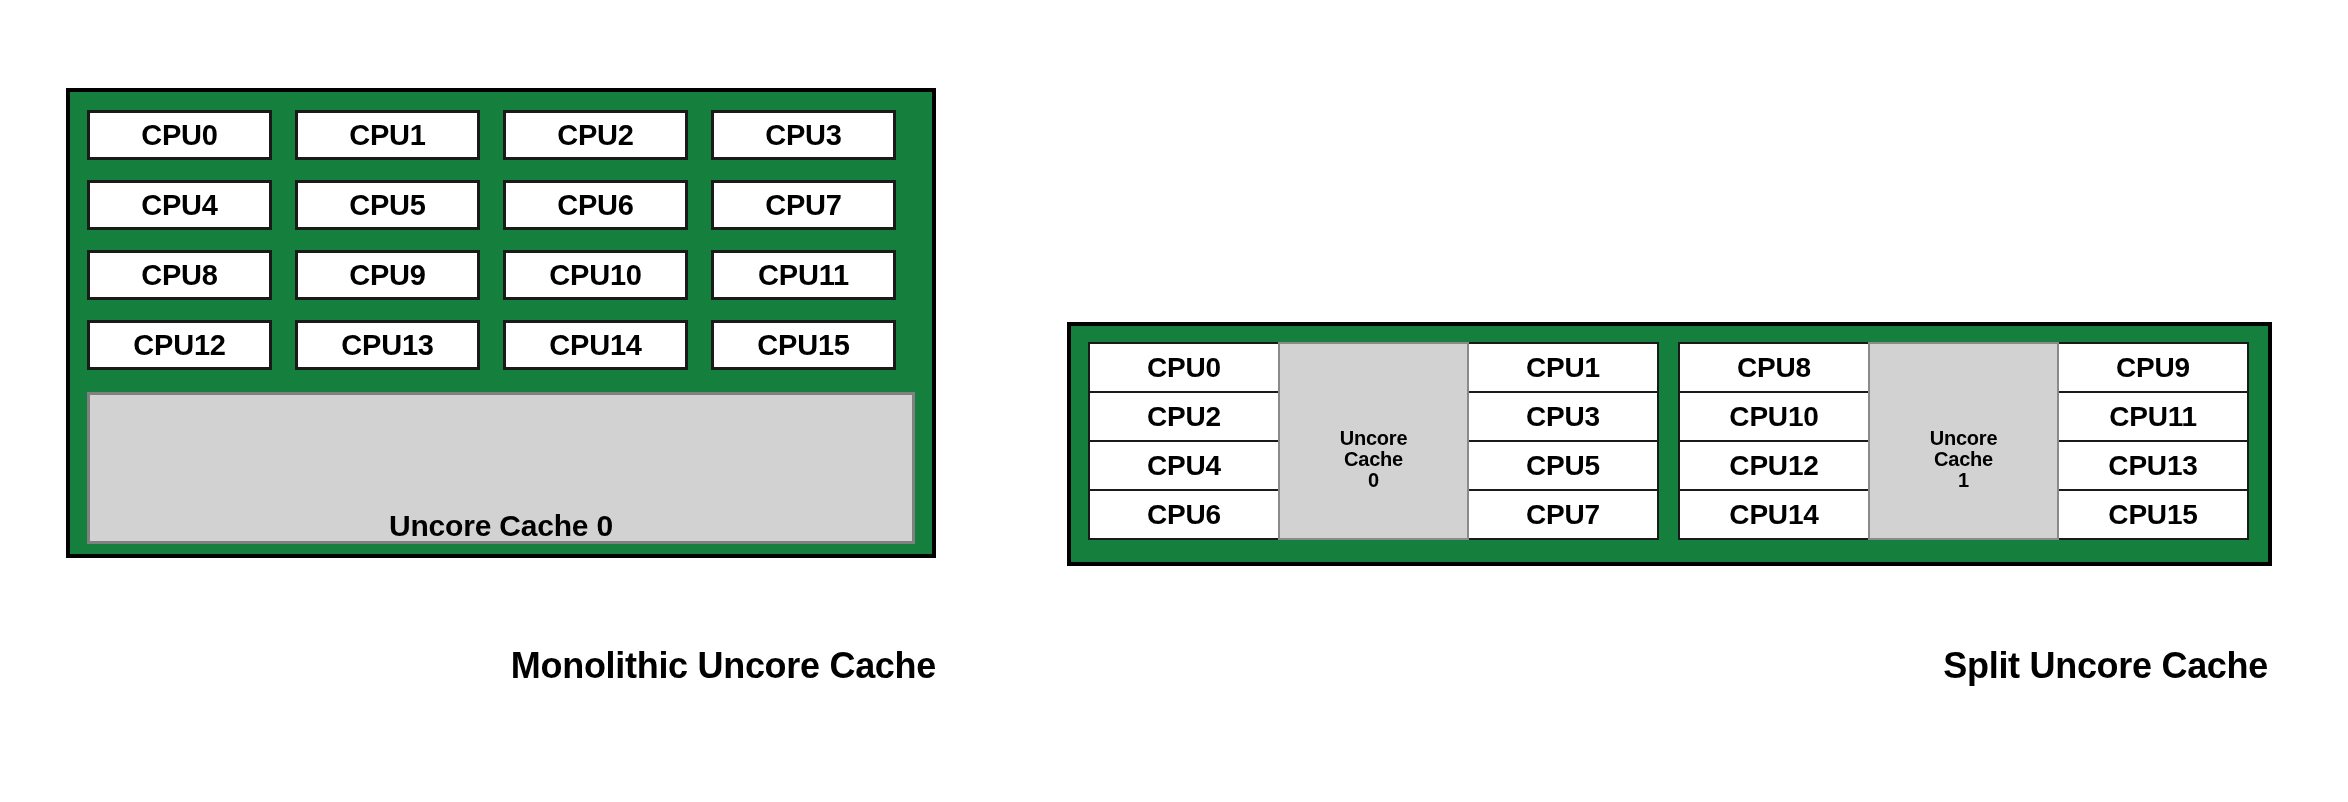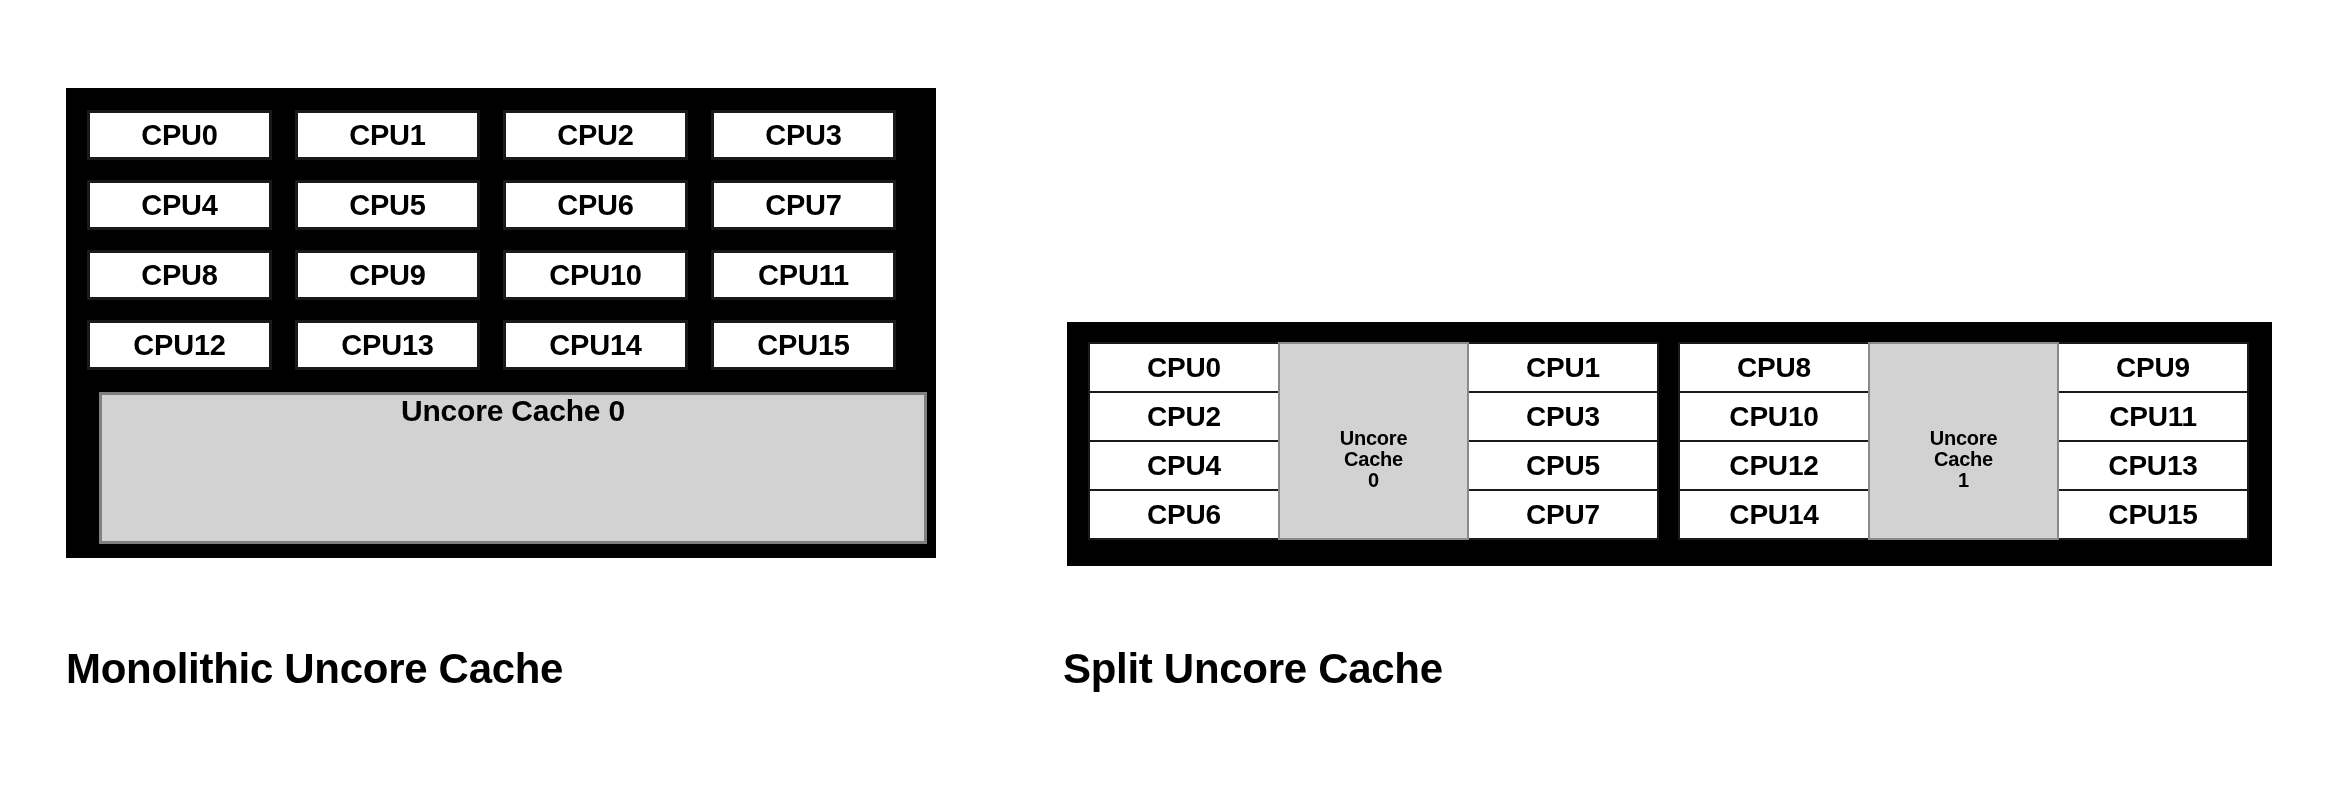--- a/index.html
+++ b/index.html
@@ -14,21 +14,21 @@
     overflow: hidden;
     font-family: "Liberation Sans", sans-serif;
     color: #000000;
   }
 
   
   .panel {
     position: absolute;
     box-sizing: border-box;
     border: 4px solid #000000;
-    background: #000000;
+    background: #15803d;
     padding-left: 24px;
   }
   .cpu-label,
   .cache-label {
     font-weight: bold;
     text-align: center;
     line-height: 1.05;
     letter-spacing: -0.2px;
   }
 
@@ -64,23 +64,22 @@
   #mono-cache {
     position: absolute;
     left: 17px;
     top: 300px;
     width: 828px;
     height: 152px;
     box-sizing: border-box;
     border: 3px solid #808080;
     background: #d2d2d2;
     display: flex;
-    align-items: flex-start;
-    justify-content: center;
-    margin-left: 12px;
+    align-items: flex-end;
+    justify-content: center;
   }
   #mono-cache .cache-label {
     font-size: 30px;
   }
 
   
   #split-panel {
     left: 1067px;
     top: 322px;
     width: 1205px;
@@ -125,23 +124,23 @@
     justify-content: center;
     margin: 0 -2px;
     position: relative;
     z-index: 2;
   }
   .cache-column .cache-label { font-size: 20px; margin-top: 36px; }
 
   
   .caption {
     position: absolute;
-    font-size: 42px;
+    font-size: 36px;
     font-weight: bold;
-    text-align: left;
+    text-align: right;
     white-space: nowrap;
     letter-spacing: -0.3px;
   }
   #mono-caption {
     left: 66px;
     top: 645px;
     width: 870px;
   }
   #split-caption {
     left: 1063px;

